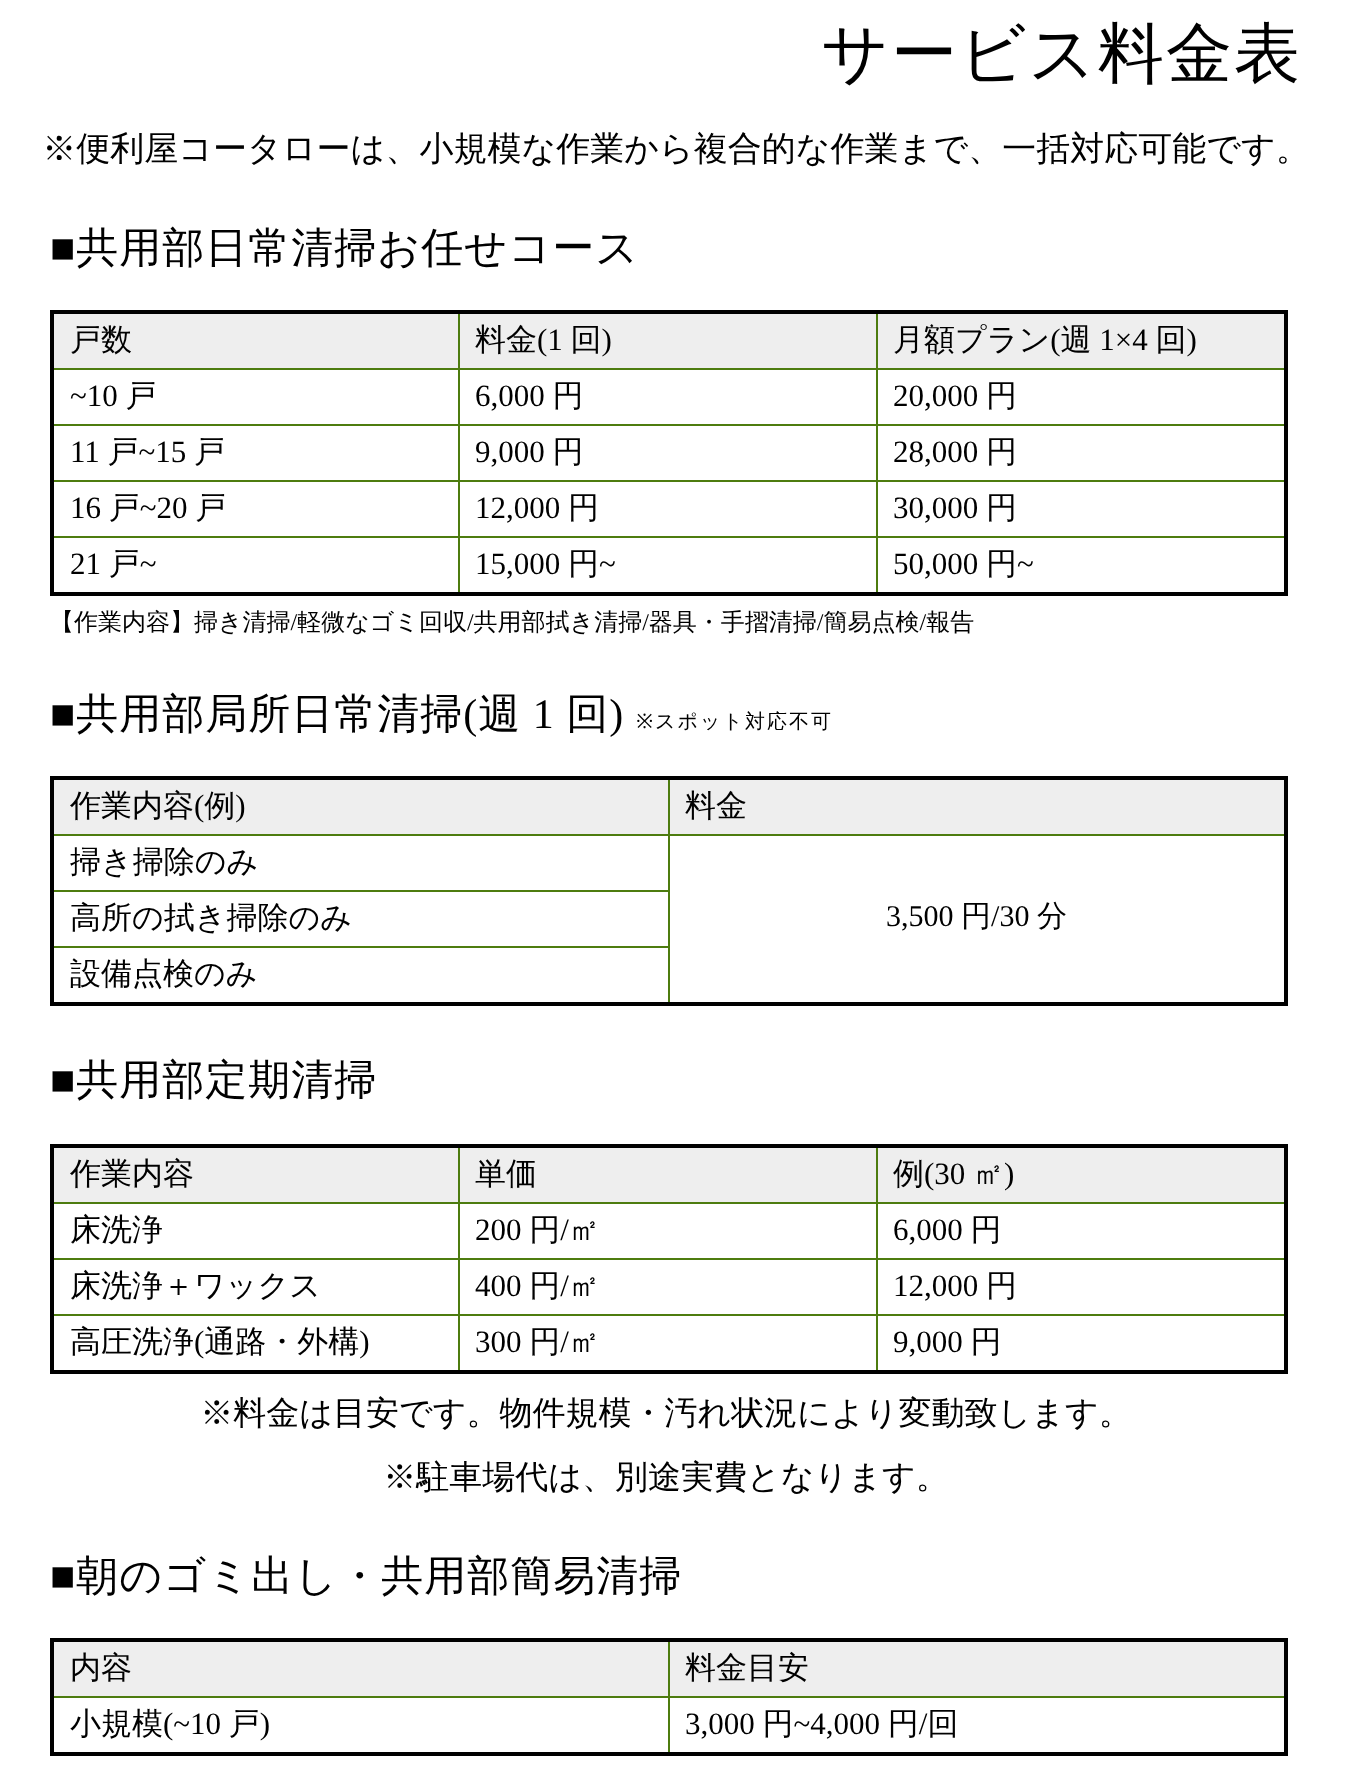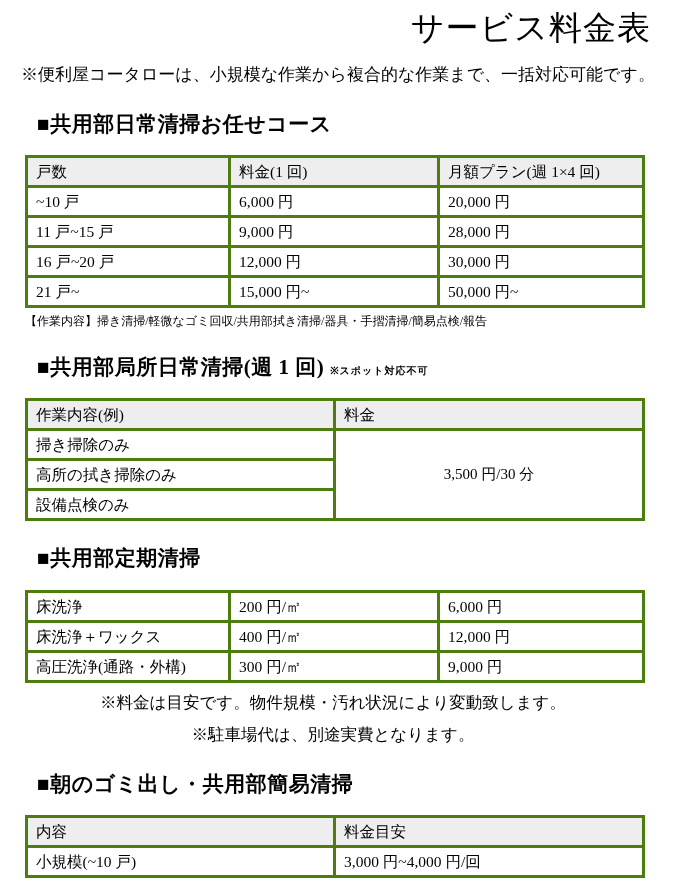--- a/index.html
+++ b/index.html
@@ -11,30 +11,30 @@
   .page{padding:4px 25px 0 25px;}
   .doc-title{
     text-align:right;font-size:33px;font-weight:normal;
     margin:4px 0 0 0;letter-spacing:1px;line-height:1.25;
   }
   .intro-note{
     text-align:center;font-size:17px;margin:15px -18px 0 -18px;
     line-height:1.35;white-space:nowrap;
   }
   .section-heading{
-    font-size:21px;font-weight:bold;margin:24px 0 0 12px;line-height:1.3;
+    font-size:21px;font-weight:normal;margin:24px 0 0 0;line-height:1.3;
     letter-spacing:0.5px;
   }
   .heading-small-note{font-size:10px;letter-spacing:1px;margin-left:6px;}
   table{
     border-collapse:collapse;table-layout:fixed;margin-top:17px;
     border:2px solid #000;
   }
   th,td{
-    border:3px solid #4d7c0f;font-weight:normal;text-align:left;
+    border:1px solid #4d7c0f;font-weight:normal;text-align:left;
     font-size:15.5px;padding:3px 8px;line-height:21px;height:21px;
     overflow:hidden;
   }
   th{background:#eeeeee;}
   td.merged-price{
     text-align:center;vertical-align:middle;font-size:15px;
   }
   .table-footnote{font-size:12px;margin:6px 0 0 0;line-height:1.3;}
   .footnote-line{font-size:16.5px;margin:8px 0 0 -10px;line-height:1.45;text-align:center;}
   .footnotes{margin-top:6px;}
@@ -110,20 +110,25 @@
     </table>
 
   <h2 class="section-heading">■共用部定期清掃</h2>
   <table>
     <colgroup>
         <col style="width:203px">
         <col style="width:209px">
         <col style="width:205px">
       </colgroup>
     <tbody>
+        <tr>
+      <th>作業内容</th>
+      <th>単価</th>
+      <th>例(30 ㎡)</th>
+    </tr>
     <tr>
       <td>床洗浄</td>
       <td>200 円/㎡</td>
       <td>6,000 円</td>
     </tr>
     <tr>
       <td>床洗浄＋ワックス</td>
       <td>400 円/㎡</td>
       <td>12,000 円</td>
     </tr>

